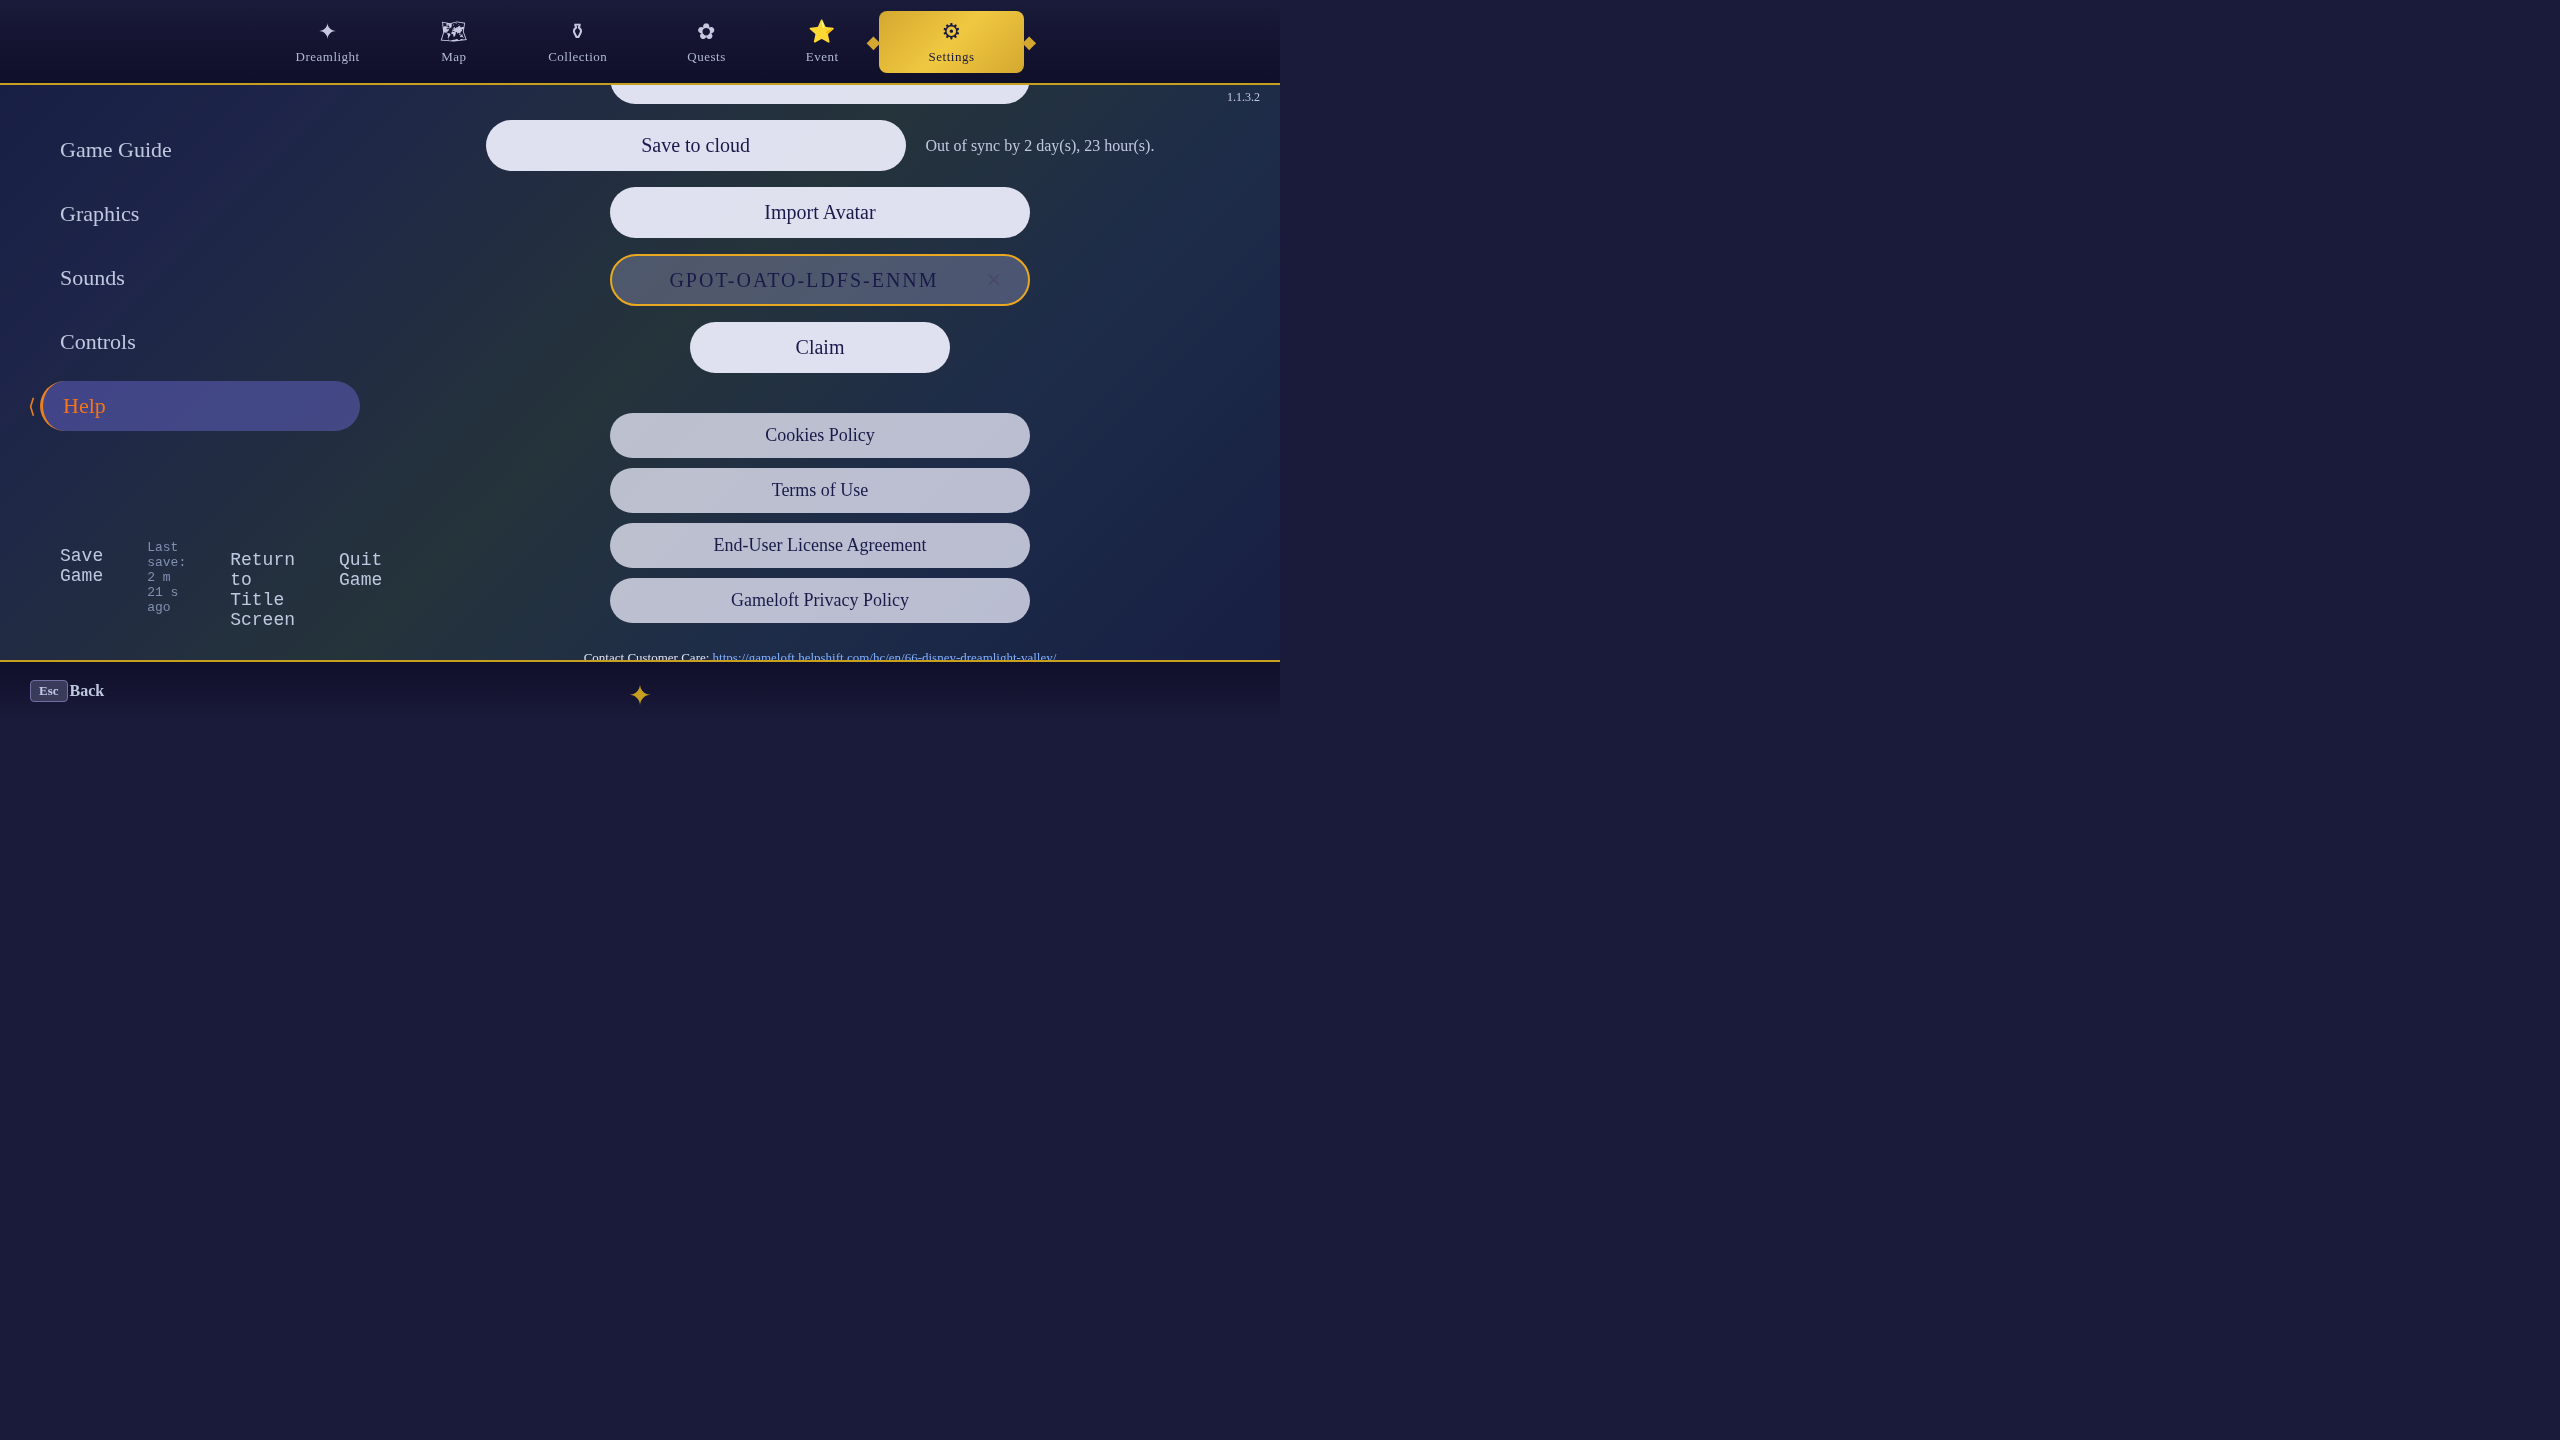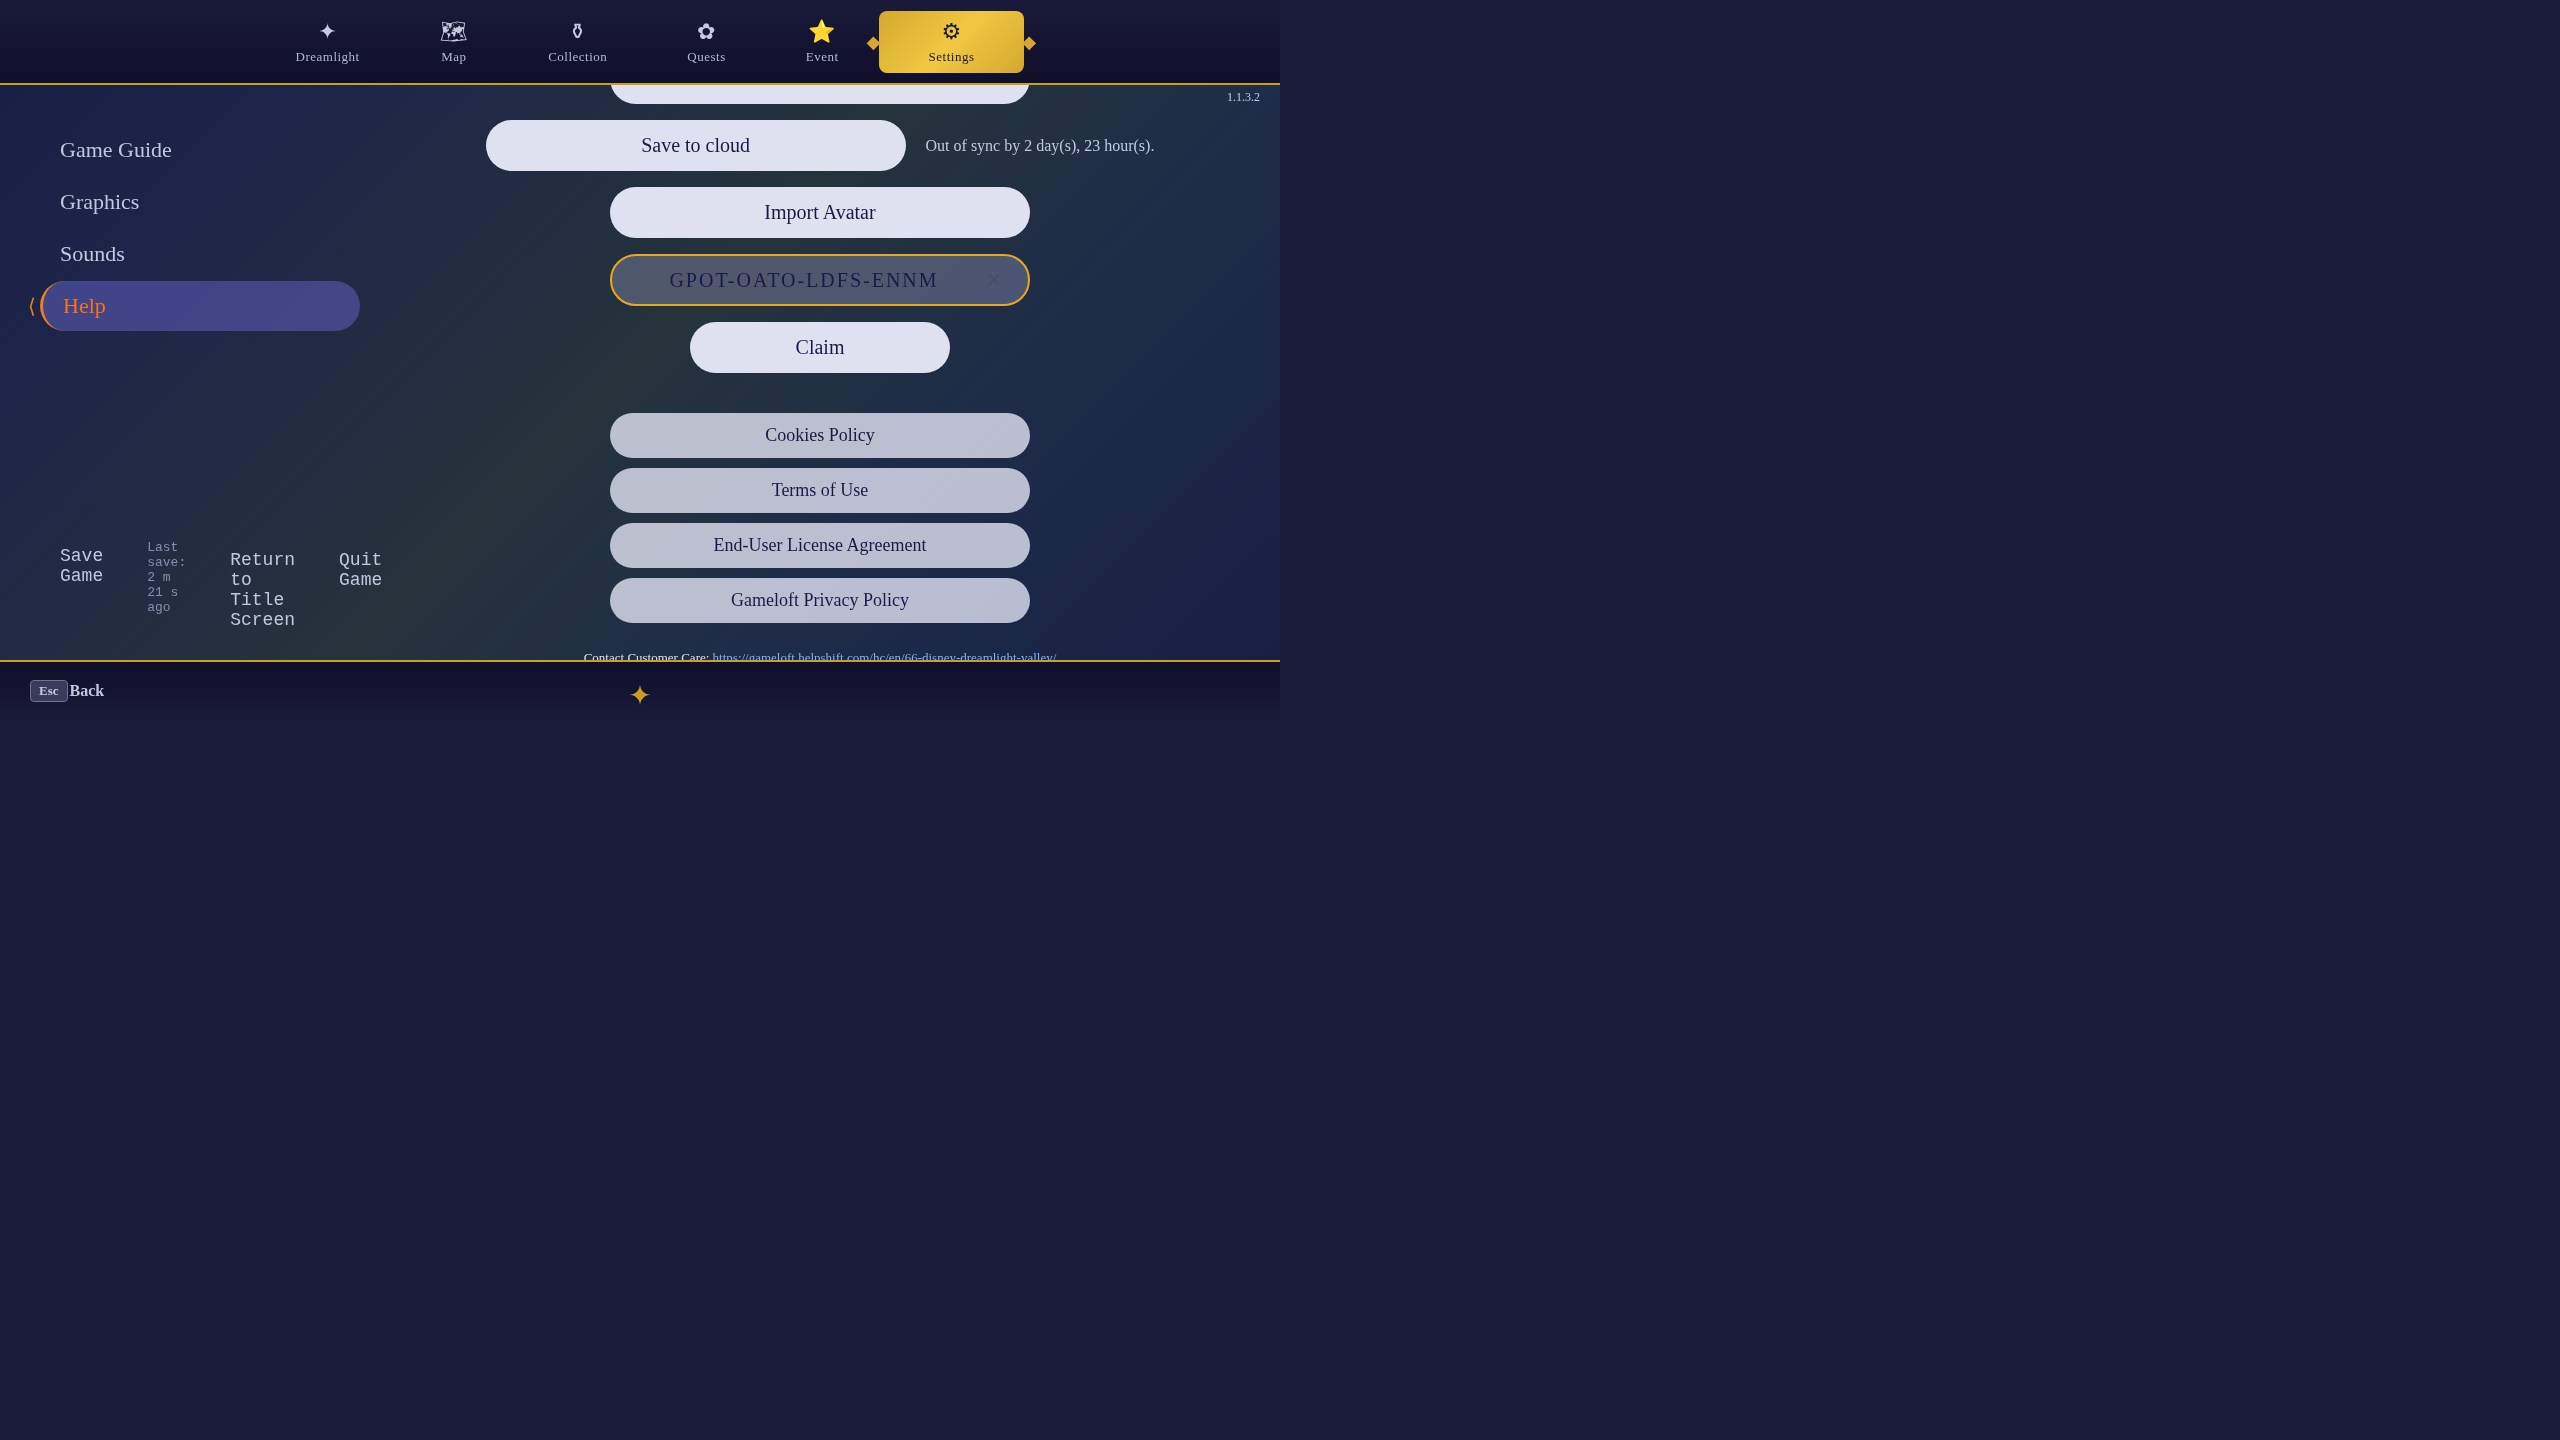--- a/index.html
+++ b/index.html
@@ -118,21 +118,21 @@
       bottom: 60px;
       z-index: 5;
       display: flex;
       flex-direction: column;
       padding: 40px 0 20px 40px;
     }
 
     .sidebar-menu {
       display: flex;
       flex-direction: column;
-      gap: 2px;
+      gap: 14px;
       justify-content: flex-end;
     }
 
     .sidebar-item {
       font-size: 22px;
       color: #c0c8e0;
       padding: 12px 20px;
       cursor: pointer;
       font-family: 'Georgia', serif;
       border-radius: 4px;
@@ -401,20 +401,23 @@
   <div class="sidebar-menu">
     <div class="sidebar-item">
       <span>Game Guide</span>
     </div>
     <div class="sidebar-item">
       <span>Graphics</span>
     </div>
     <div class="sidebar-item">
       <span>Sounds</span>
     </div>
+    <div class="sidebar-item">
+      <span>Controls</span>
+    </div>
     <div class="sidebar-item active">
       <span>Help</span>
     </div>
   </div>
 
   <div class="sidebar-bottom">
     <div class="sidebar-save">
       <span>Save Game</span>
     </div>
     <div class="sidebar-save-sub">Last save: 2 m 21 s ago</div>

